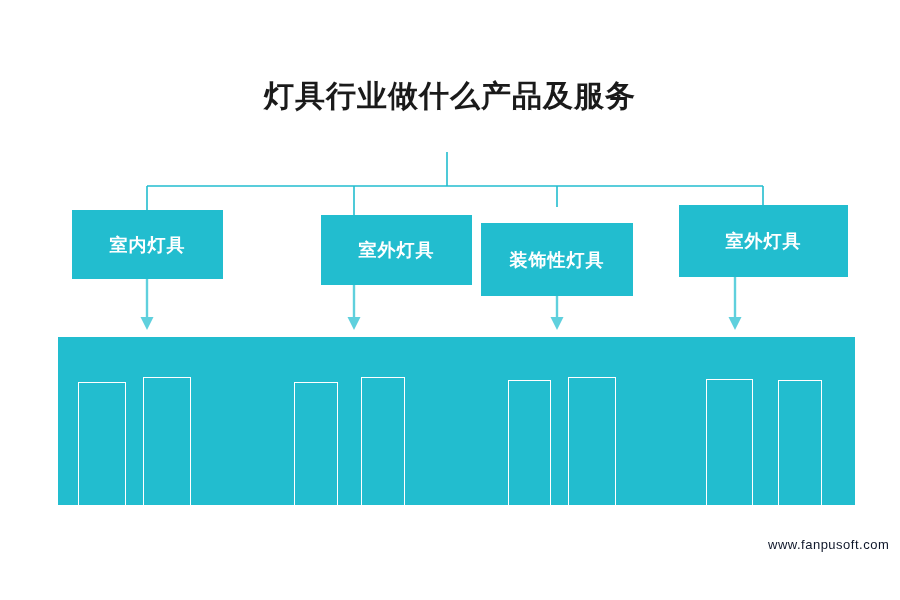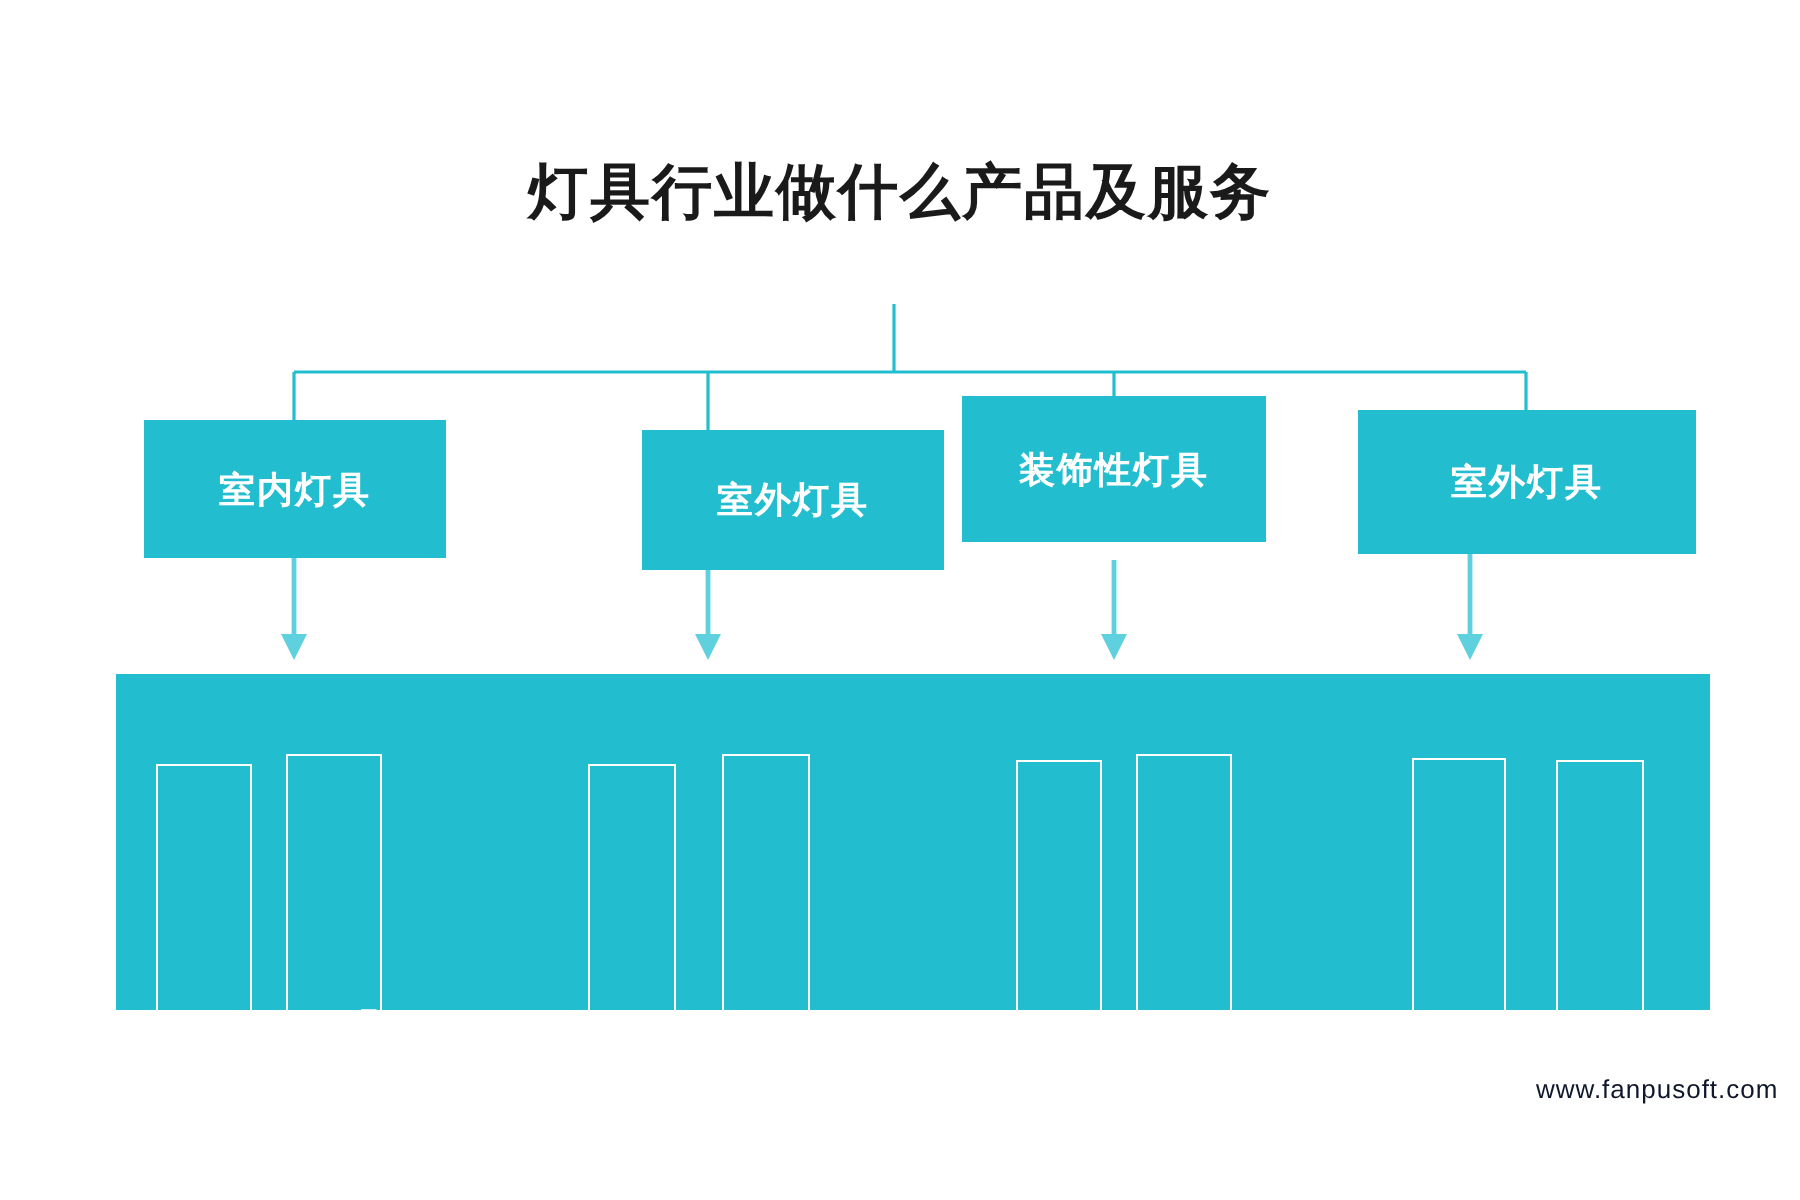--- a/index.html
+++ b/index.html
@@ -157,21 +157,21 @@
       <path d="M 728.5 317 L 735 330 L 741.5 317 Z" fill="#5fd0dd"></path>
     </g>
   </svg>
 
   <div class="cat-box" style="left:72px; top:210px; width:151px; height:69px;">
     <span>室内灯具</span>
   </div>
   <div class="cat-box" style="left:279px; top:215px; width:151px; height:70px;margin-left:42px;">
     <span>室外灯具</span>
   </div>
-  <div class="cat-box" style="left:481px; top:198px; width:152px; height:73px;">
+  <div class="cat-box" style="left:481px; top:223px; width:152px; height:73px;">
     <span>装饰性灯具</span>
   </div>
   <div class="cat-box" style="left:679px; top:205px; width:169px; height:72px;">
     <span>室外灯具</span>
   </div>
 
   <div class="bottom-panel">
     <div class="item-box" style="left:20px; top:45px; width:48px; height:222px;">
       <span>吊灯台灯</span>
     </div>

